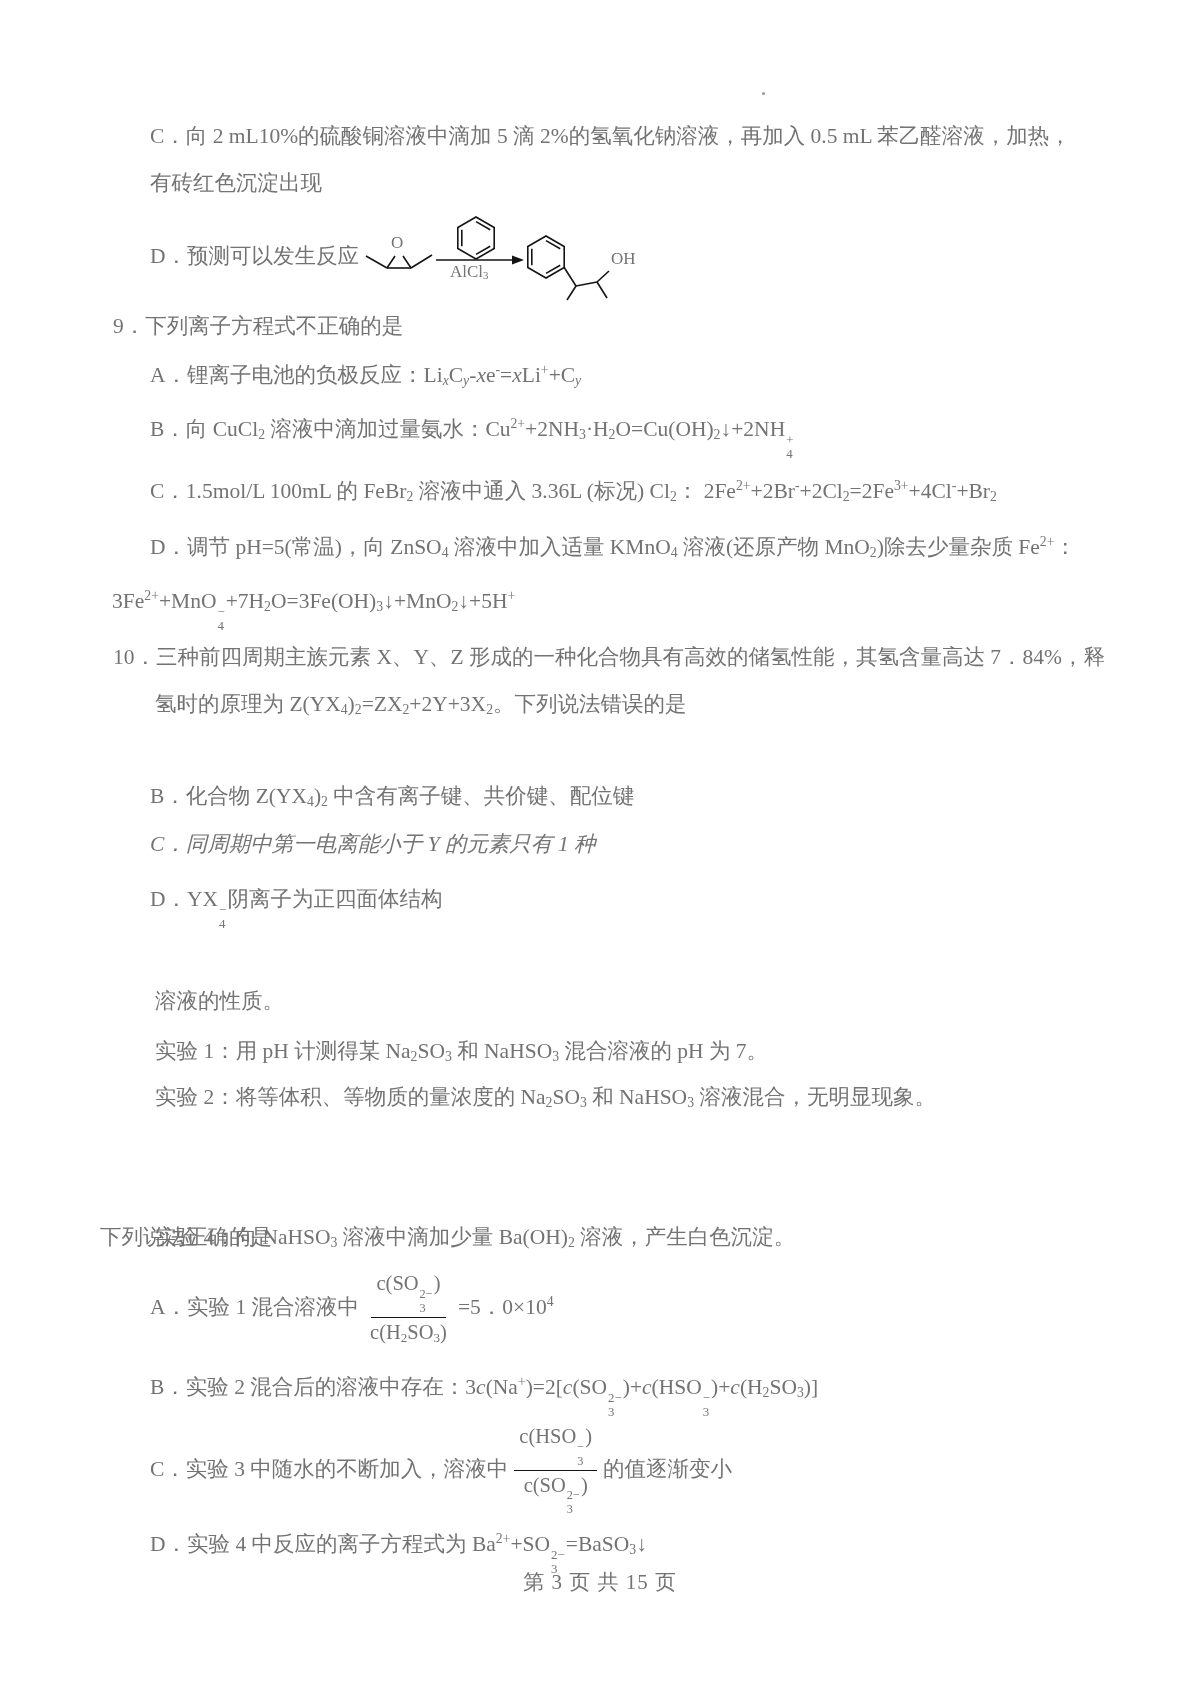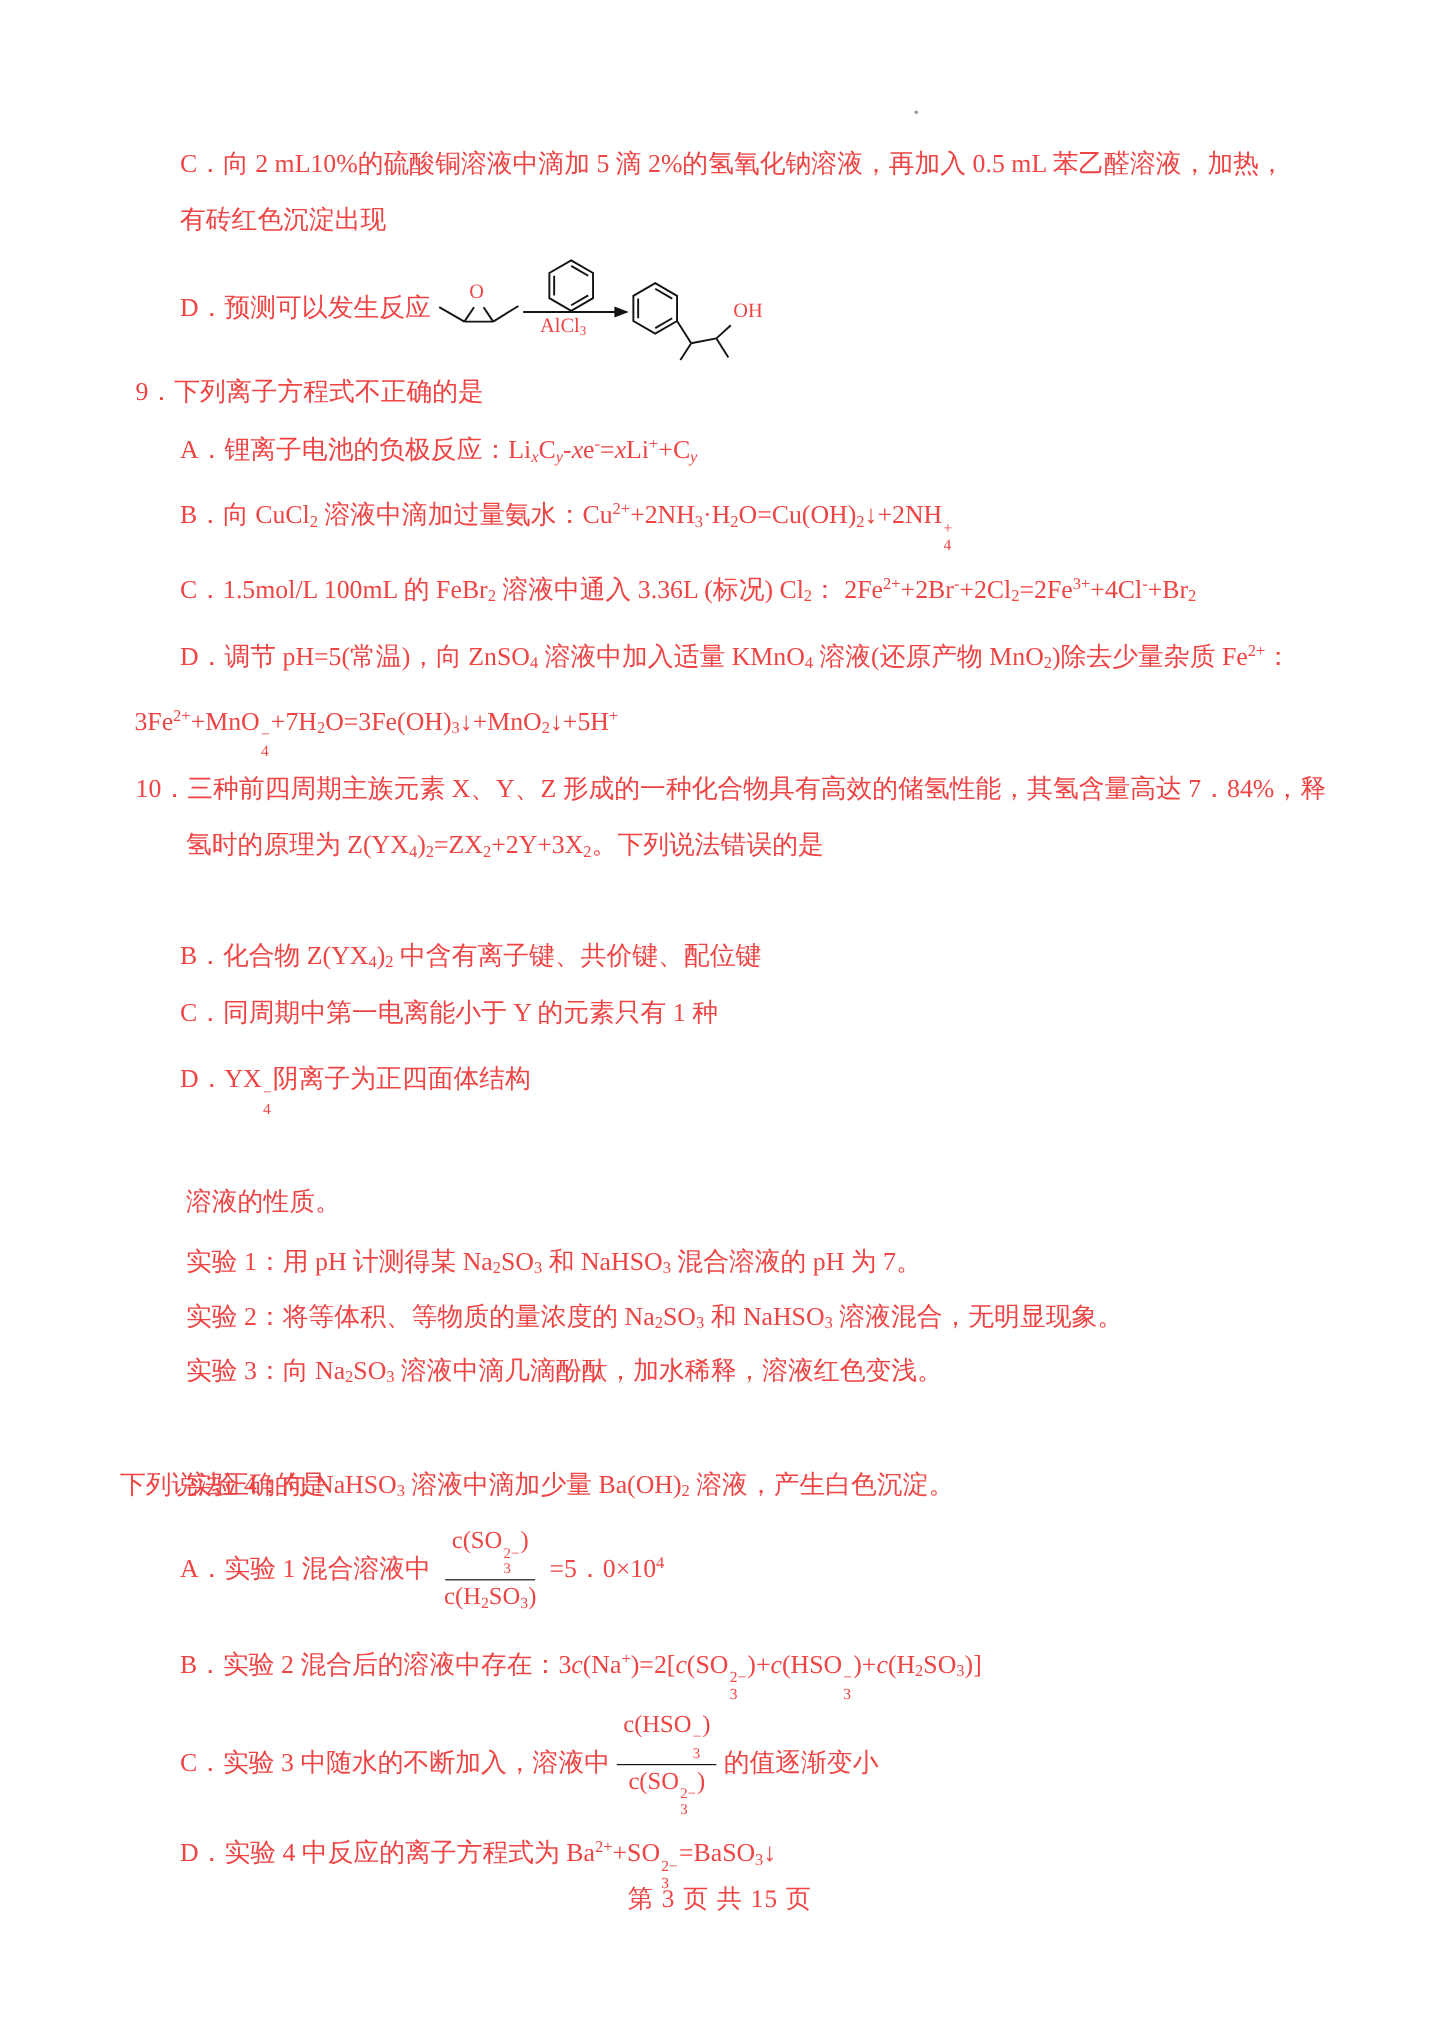--- a/index.html
+++ b/index.html
@@ -1,18 +1,18 @@
 <!DOCTYPE html>
 <html><head>
 <meta charset="utf-8">
 <style>
   html,body{margin:0;padding:0;background:#e8e8e8;}
   .page{
     position:relative;width:1200px;height:1698px;margin:0 auto;background:#ffffff;
-    font-family:"Liberation Serif","DejaVu Serif",serif;color:#ef4444;
+    font-family:"Liberation Serif","DejaVu Serif",serif;color:#737373;
     font-size:21.5px;overflow:hidden;
   }
   .line{position:absolute;white-space:nowrap;line-height:1.35;}
   .line.flexline{display:flex;align-items:center;}
   sub,sup{font-size:0.64em;line-height:0;}
   sup{vertical-align:0.55em;}
   sub{vertical-align:-0.22em;}
   
   .su{display:inline-flex;flex-direction:column;align-items:flex-start;
       font-size:0.6em;line-height:1.12;vertical-align:-0.62em;margin:0 1px;}
@@ -87,30 +87,29 @@
   <div class="line" style="left:150px;top:477px;">C．1.5mol/L 100mL 的 FeBr<sub>2</sub> 溶液中通入 3.36L (标况) Cl<sub>2</sub>：&nbsp;2Fe<sup>2+</sup>+2Br<sup>-</sup>+2Cl<sub>2</sub>=2Fe<sup>3+</sup>+4Cl<sup>-</sup>+Br<sub>2</sub></div>
   <div class="line" style="left:150px;top:533px;">D．调节 pH=5(常温)，向 ZnSO<sub>4</sub> 溶液中加入适量 KMnO<sub>4</sub> 溶液(还原产物 MnO<sub>2</sub>)除去少量杂质 Fe<sup>2+</sup>：</div>
   <div class="line" style="left:112px;top:587px;">3Fe<sup>2+</sup>+MnO<span class="su">
         <span>−</span>
         <span>4</span>
       </span>+7H<sub>2</sub>O=3Fe(OH)<sub>3</sub>↓+MnO<sub>2</sub>↓+5H<sup>+</sup></div>
 
   <div class="line" style="left:113px;top:643px;">10．三种前四周期主族元素 X、Y、Z 形成的一种化合物具有高效的储氢性能，其氢含量高达 7．84%，释</div>
   <div class="line" style="left:155px;top:690px;">氢时的原理为 Z(YX<sub>4</sub>)<sub>2</sub>=ZX<sub>2</sub>+2Y+3X<sub>2</sub>。下列说法错误的是</div>
   <div class="line" style="left:150px;top:782px;">B．化合物 Z(YX<sub>4</sub>)<sub>2</sub> 中含有离子键、共价键、配位键</div>
-  <div class="line" style="left:150px;top:830px;">C．同周期中第一电离能小于 Y 的元素只有 1 种</div>
+  <div class="line" style="left:150px;top:830px;font-style:italic;">C．同周期中第一电离能小于 Y 的元素只有 1 种</div>
   <div class="line" style="left:150px;top:885px;">D．YX<span class="su">
         <span>−</span>
         <span>4</span>
       </span>阴离子为正四面体结构</div>
 
   <div class="line" style="left:155px;top:987px;">溶液的性质。</div>
   <div class="line" style="left:155px;top:1037px;">实验 1：用 pH 计测得某 Na<sub>2</sub>SO<sub>3</sub> 和 NaHSO<sub>3</sub> 混合溶液的 pH 为 7。</div>
   <div class="line" style="left:155px;top:1083px;">实验 2：将等体积、等物质的量浓度的 Na<sub>2</sub>SO<sub>3</sub> 和 NaHSO<sub>3</sub> 溶液混合，无明显现象。</div>
-  <div class="line" style="left:155px;top:1128px;">实验 3：向 Na<sub>2</sub>SO<sub>3</sub> 溶液中滴几滴酚酞，加水稀释，溶液红色变浅。</div>
   <div class="line" style="left:155px;top:1177px;margin-top:46px;">实验 4：向 NaHSO<sub>3</sub> 溶液中滴加少量 Ba(OH)<sub>2</sub> 溶液，产生白色沉淀。</div>
   <div class="line" style="left:100px;top:1223px;">下列说法正确的是</div>
 
   <div class="line flexline" style="left:150px;top:1270px;height:76px;">
     <span>A．实验 1 混合溶液中</span>
     <span class="frac">
       <span class="num">c(SO<span class="su">
             <span>2−</span>
             <span>3</span>
           </span>)</span>

